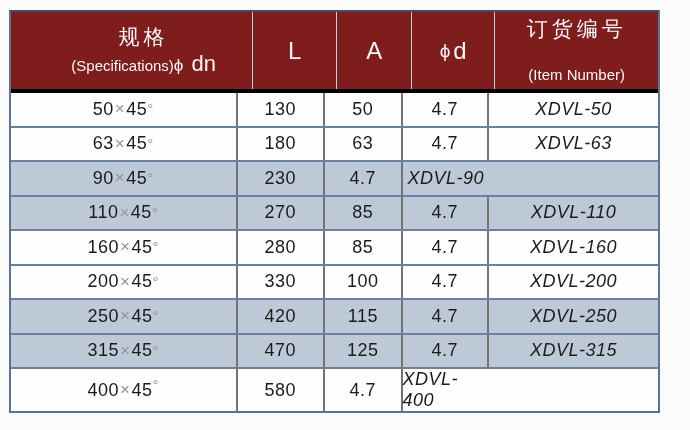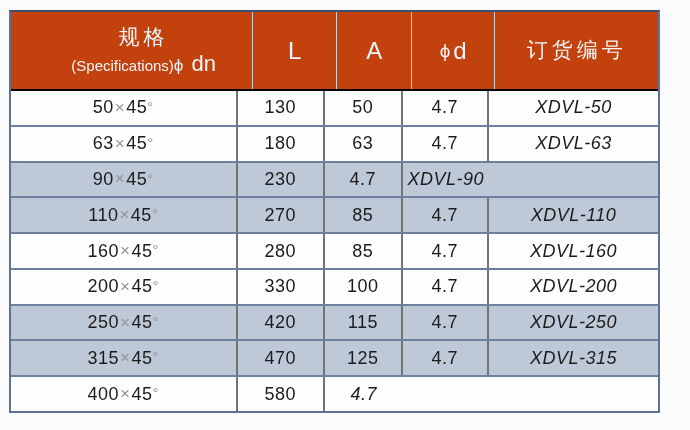--- a/index.html
+++ b/index.html
@@ -16,23 +16,23 @@
     box-sizing:border-box;
     border:2px solid #5e7294;
     border-top-color:#3c4f6e;
     display:flex; flex-direction:column;
     background:#ffffff;
   }
   .thead {
     height:77px; flex:0 0 77px;
     display:grid;
     grid-template-columns:228fr 88fr 78fr 87fr 170fr;
-    background:#c2410c;
+    background:#7f1d1d;
     color:#f2f5f9;
-    border-bottom:2px solid #000000;
+    border-bottom:4px solid #000000;
     padding-left:24px;
   }
   .th {
     display:flex; flex-direction:column;
     align-items:center; justify-content:center;
     border-right:1px solid #c9d1dd;
     line-height:1.25;
   }
   .th:last-child { border-right:none;gap:24px; }
   .th .cn { font-size:21px; letter-spacing:4px; }
@@ -75,20 +75,21 @@
         <div class="en"><span>(Specifications)</span><span class="phi">ϕ</span><span class="dn">dn</span></div>
       </div>
       <div class="th single">L</div>
       <div class="th single">A</div>
       <div class="th single">
           <span class="phi-big">ϕ</span>
           <span class="d-big">d</span>
         </div>
       <div class="th">
         <div class="cn">订货编号</div>
+        <div class="en">(Item Number)</div>
       </div>
     </div>
 
     <div class="tbody">
 
       <div class="tr">
         <div class="td">
             <span>50</span>
             <span class="sym times">×</span>
             <span>45</span>
@@ -192,17 +193,18 @@
 
       <div class="tr">
         <div class="td">
             <span>400</span>
             <span class="sym times">×</span>
             <span>45</span>
             <span class="sym deg">°</span>
           </div>
         <div class="td">580</div>
         <div class="td">4.7</div>
+        <div class="td">XDVL-400</div>
       </div>
 
     </div>
   </div>
 </div>
 
 </body></html>

